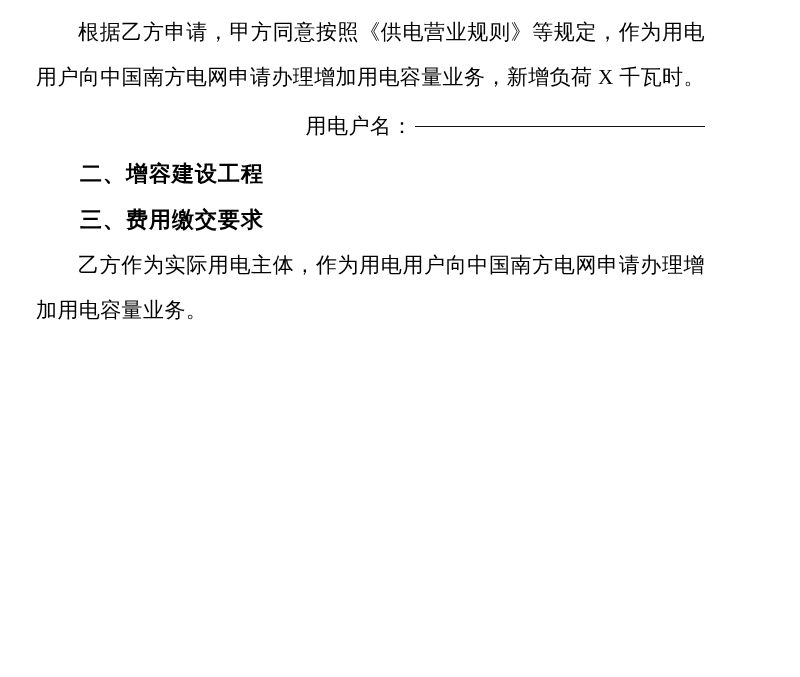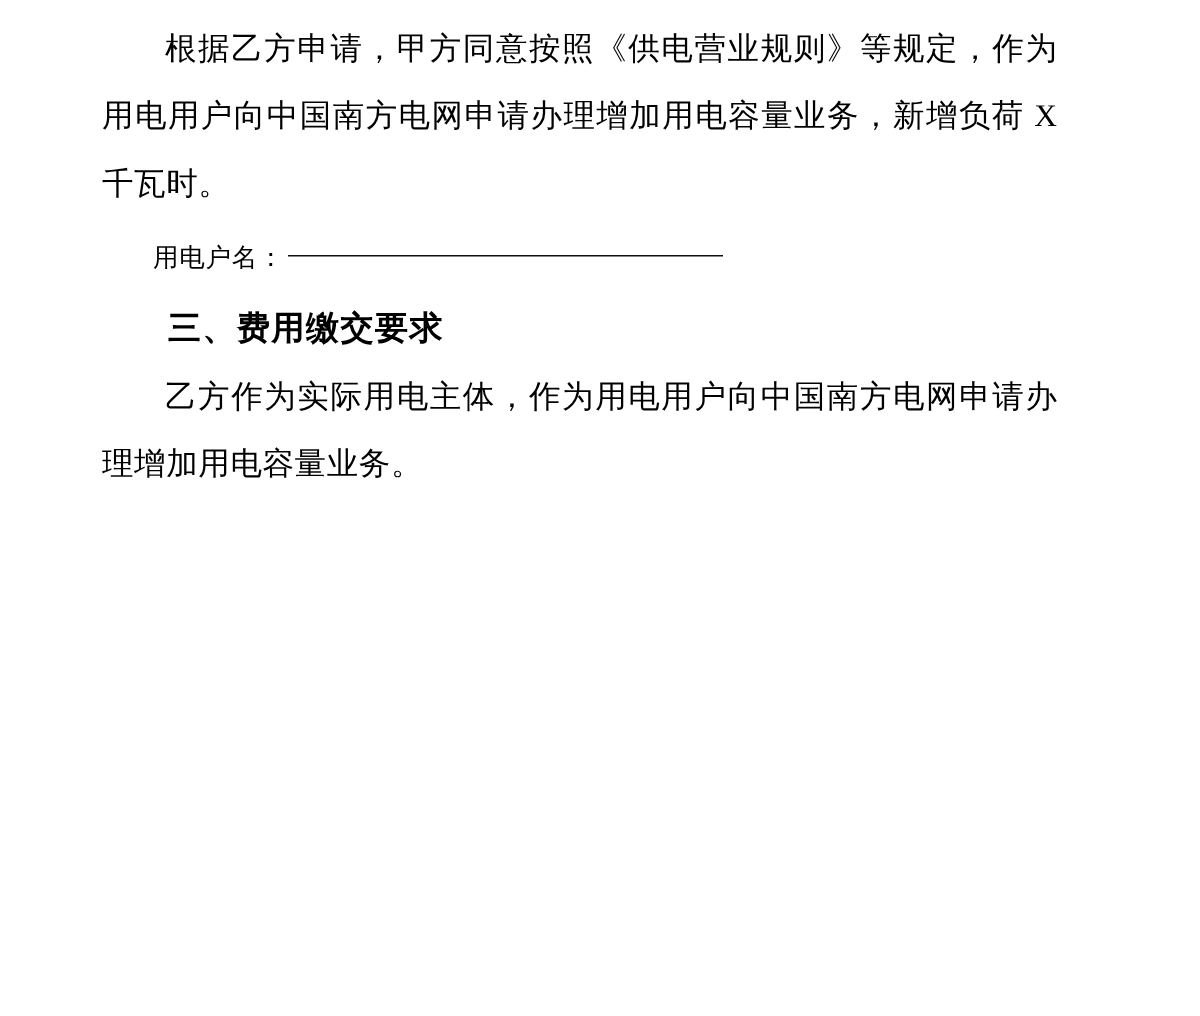--- a/index.html
+++ b/index.html
@@ -12,46 +12,47 @@
     height: 677px;
     font-family: "Liberation Serif", "DejaVu Serif", serif;
     color: #000000;
     overflow: hidden;
   }
   .page {
     position: relative;
     width: 767px;
     height: 677px;
     box-sizing: border-box;
-    padding: 10px 62px 0 68px;
+    padding: 10px 62px 0 36px;
     background: #ffffff;
   }
   .para {
     font-size: 21px;
     line-height: 45px;
     text-align: justify;
     text-justify: inter-ideograph;
     text-indent: 2em;
     margin: 0;
     letter-spacing: 0.4px;
   }
   .heading {
     font-size: 22px;
     font-weight: bold;
     line-height: 46px;
     margin: 0;
     text-indent: 2em;
     letter-spacing: 1px;
   }
   .blank-line-row {
-    font-size: 17px;
+    font-size: 21px;
     line-height: 45px;
     margin: 0;
     text-indent: 2em;
     white-space: nowrap;
+    text-align: right;
   }
   .blank-line-row .label {
     letter-spacing: 0.5px;
   }
   .blank-rule {
     display: inline-block;
     width: 290px;
     border-bottom: 1.6px solid #111;
     vertical-align: 6px;
     margin-left: 2px;
@@ -68,19 +69,20 @@
 
   <div class="spacer-sm"></div>
 
   <div class="blank-line-row">
     <span class="label">用电户名：</span><span class="blank-rule"></span>
   </div>
 
 
   <div class="spacer-xs"></div>
 
+  <h2 class="heading">二、增容建设工程</h2>
 
 
   <h2 class="heading">三、费用缴交要求</h2>
 
   <p class="para">乙方作为实际用电主体，作为用电用户向中国南方电网申请办理增加用电容量业务。</p>
 
 </div>
 
 </body></html>

